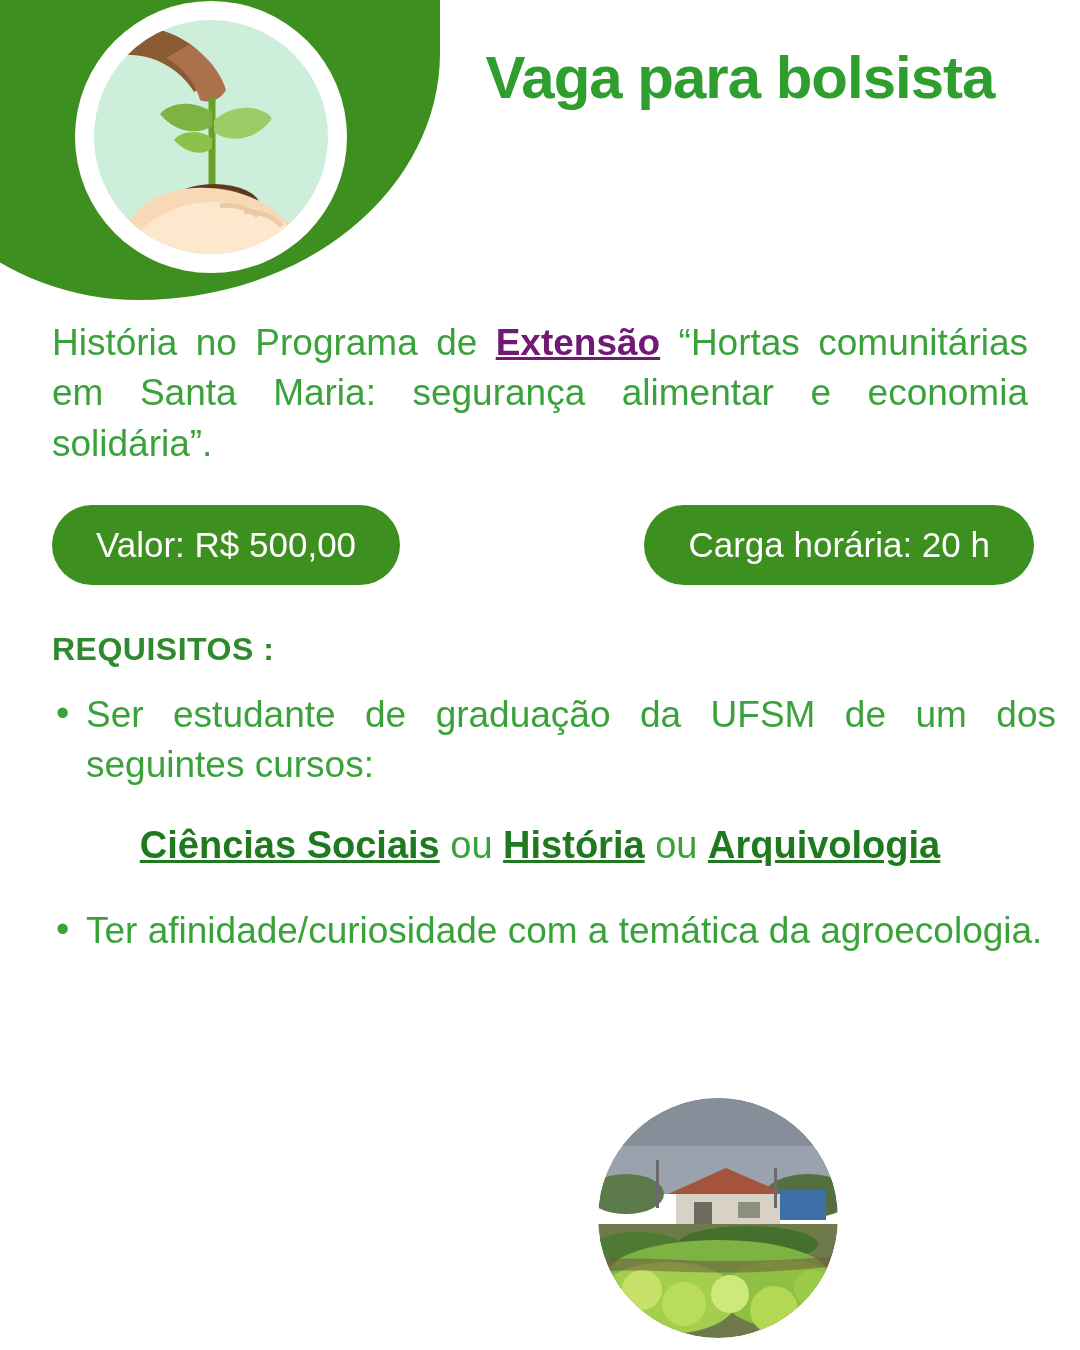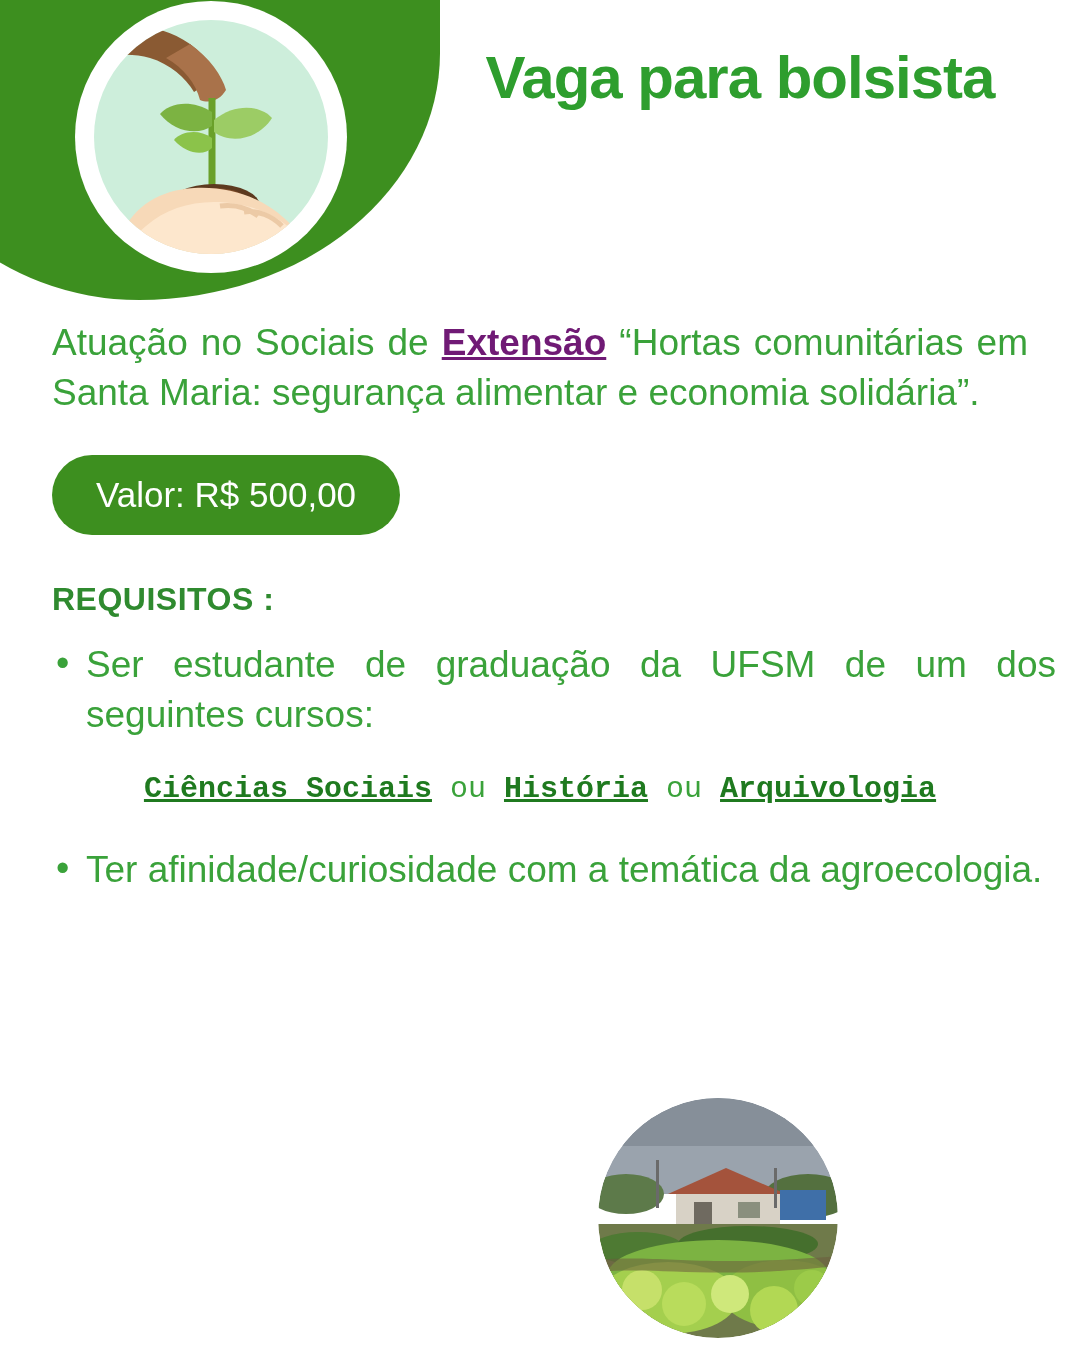--- a/index.html
+++ b/index.html
@@ -125,24 +125,23 @@
     content: "•";
     position: absolute;
     left: -30px;
     top: -2px;
     font-size: 38px;
     color: #3aa23a;
   }
   .courses {
     margin: 30px 52px 36px 52px;
     text-align: center;
-    font-size: 30px;
+    font-size: 38px;
     line-height: 1.3;
     color: #3aa23a;
-    font-family: Liberation Mono, monospace;
   }
   .courses b {
     color: #1f7a1f;
     font-weight: bold;
     text-decoration: underline;
   }
 
   
   .photo-wrap {
     position: absolute;
@@ -182,25 +181,26 @@
         <path d="M150 192 C164 190 178 196 188 206" stroke="#eccaa6" stroke-width="5" fill="none"></path>
         <path d="M126 186 C140 184 154 188 164 196" stroke="#eccaa6" stroke-width="5" fill="none"></path>
       </svg>
     </div>
   </div>
 
   <div class="header-title">Vaga para bolsista</div>
 </div>
 
 <p class="intro">
-  <span>Atuação no Sociais de </span><b>Extensão</b><span> “Hortas comunitárias em Santa Maria: segurança alimentar e economia solidária”.</span>
+  <span>História no Programa de </span><b>Extensão</b><span> “Hortas comunitárias em Santa Maria: segurança alimentar e economia solidária”.</span>
 </p>
 
 <div class="pill-row">
   <div class="pill left">Valor: R$ 500,00</div>
+  <div class="pill right">Carga horária: 20 h</div>
 </div>
 
 <div class="req-title">REQUISITOS :</div>
 
 <ul class="req-list">
   <li>Ser estudante de graduação da UFSM de um dos seguintes cursos:</li>
 </ul>
 
 <div class="courses">
   <b>Ciências Sociais</b><span> ou </span><b>História</b><span> ou </span><b>Arquivologia</b>

